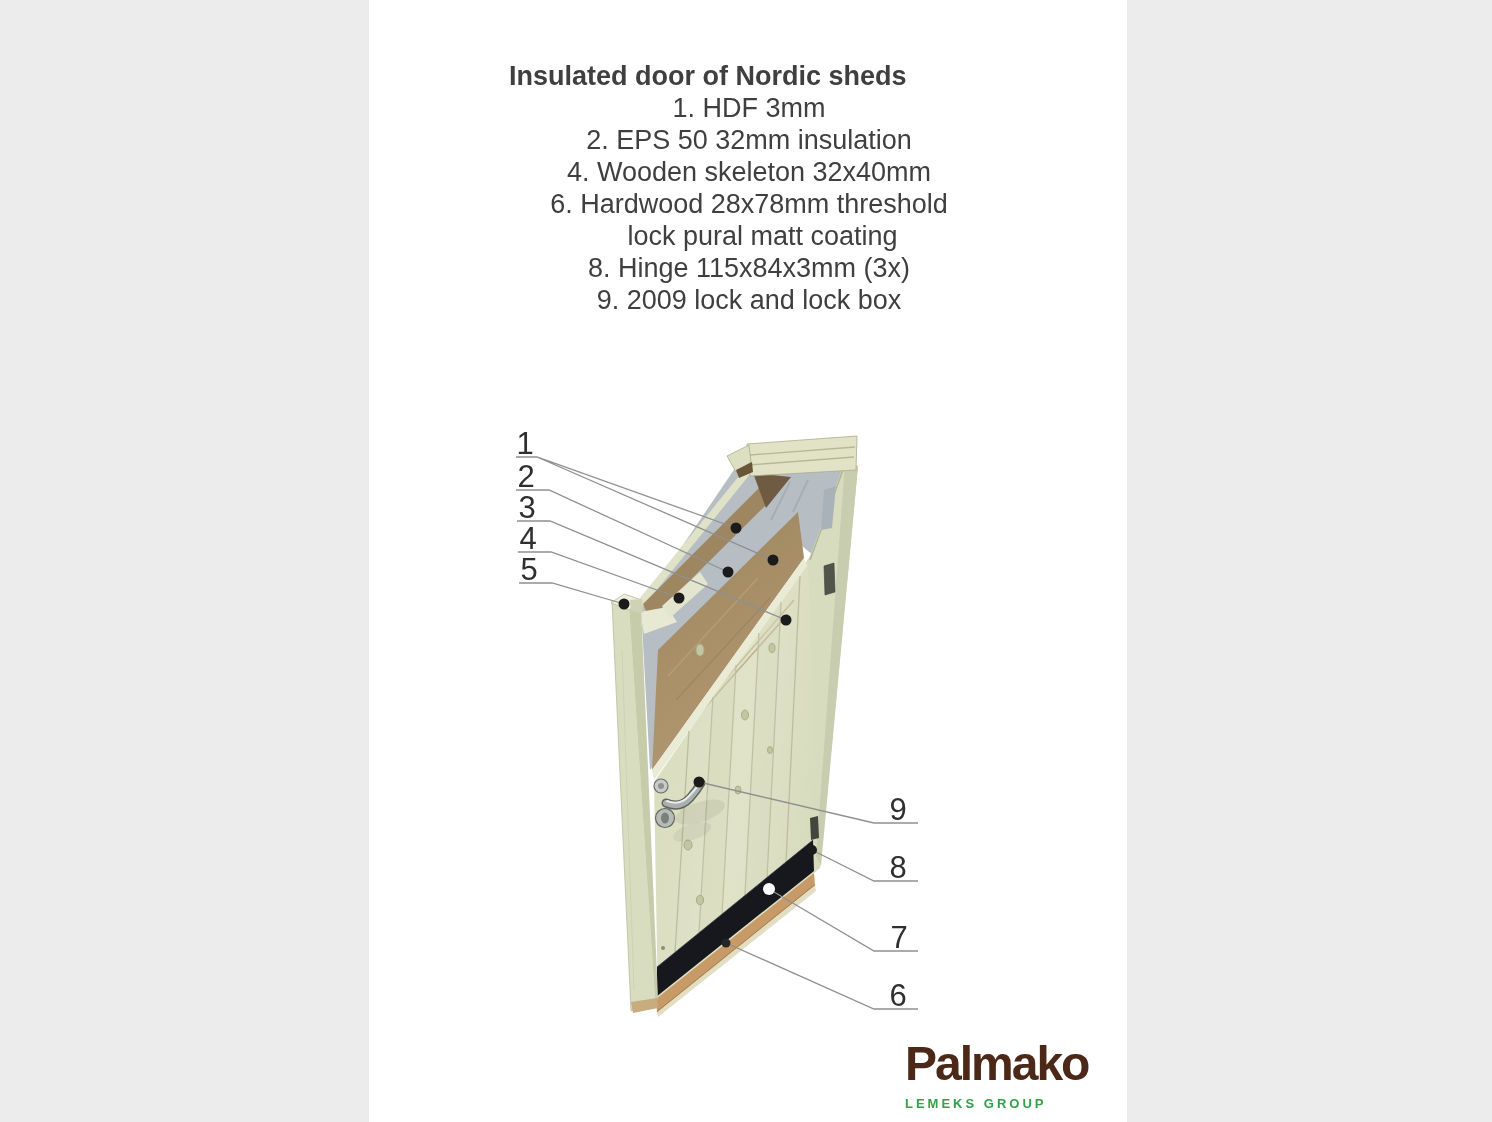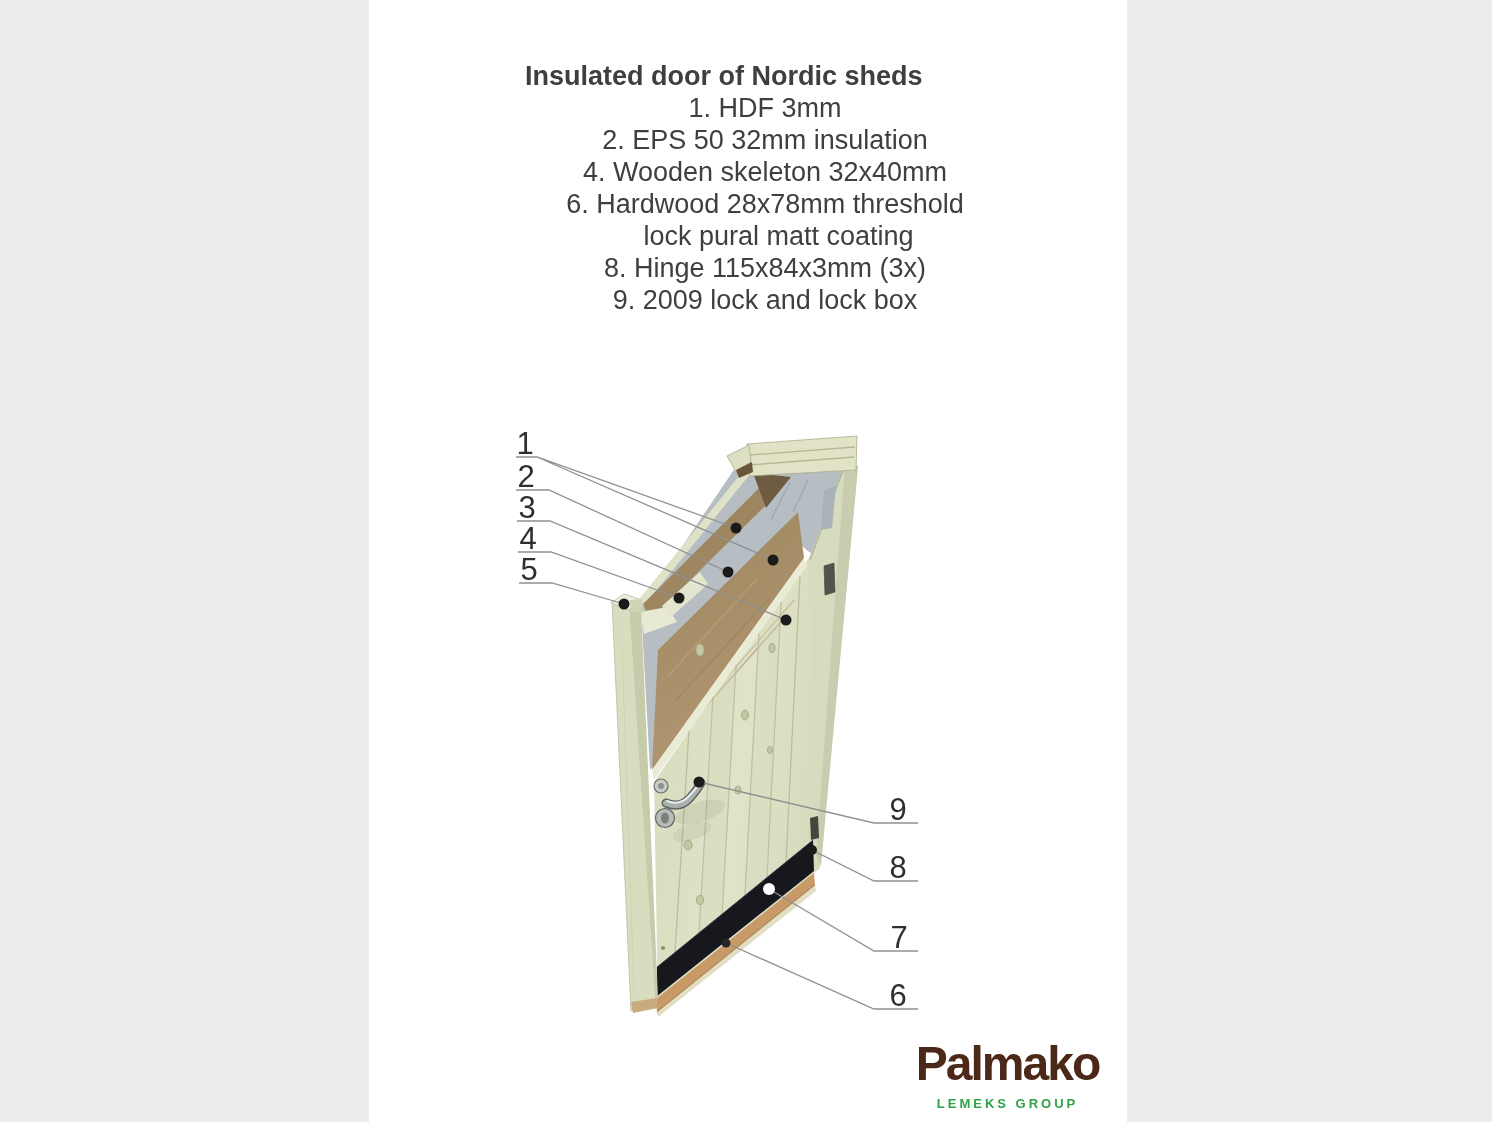--- a/index.html
+++ b/index.html
@@ -7,30 +7,29 @@
     width:1492px;height:1122px;position:relative;
     background:#ececec;
     font-family:"Liberation Sans", sans-serif;
     color:#3f3f3f;
   }
   .canvas{
     position:absolute;left:369px;top:0;width:758px;height:1122px;
     background:#ffffff;
   }
   .plist{
-    position:absolute;left:525px;top:60px;width:480px;
+    position:absolute;left:509px;top:60px;width:480px;
     font-size:27px;line-height:32px;color:#3f3f3f;
   }
   .plist-title{font-weight:bold;}
   .plist-row{white-space:nowrap;text-align:center;}
   .plist-row.indent{padding-left:27px;}
   .diagram-svg{position:absolute;left:369px;top:0;}
   .logo{
     position:absolute;left:905px;top:1042px;width:205px;
-    text-align:center;
   }
   .logo-word{
     font-size:48px;font-weight:bold;letter-spacing:-2px;
     color:#4b2817;line-height:44px;
   }
   .logo-sub{
     margin-top:10px;font-size:13px;font-weight:bold;letter-spacing:3px;
     color:#2fa347;
   }
   svg text.callout-num{

